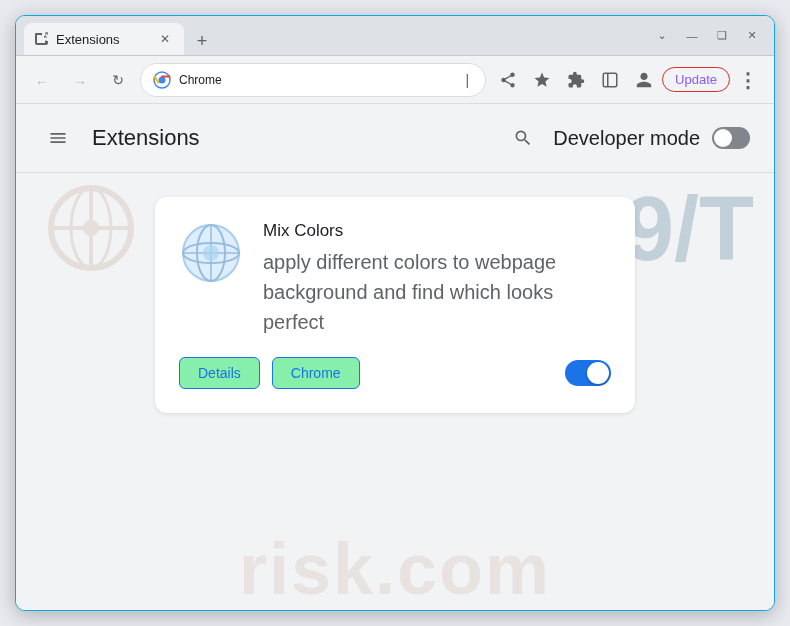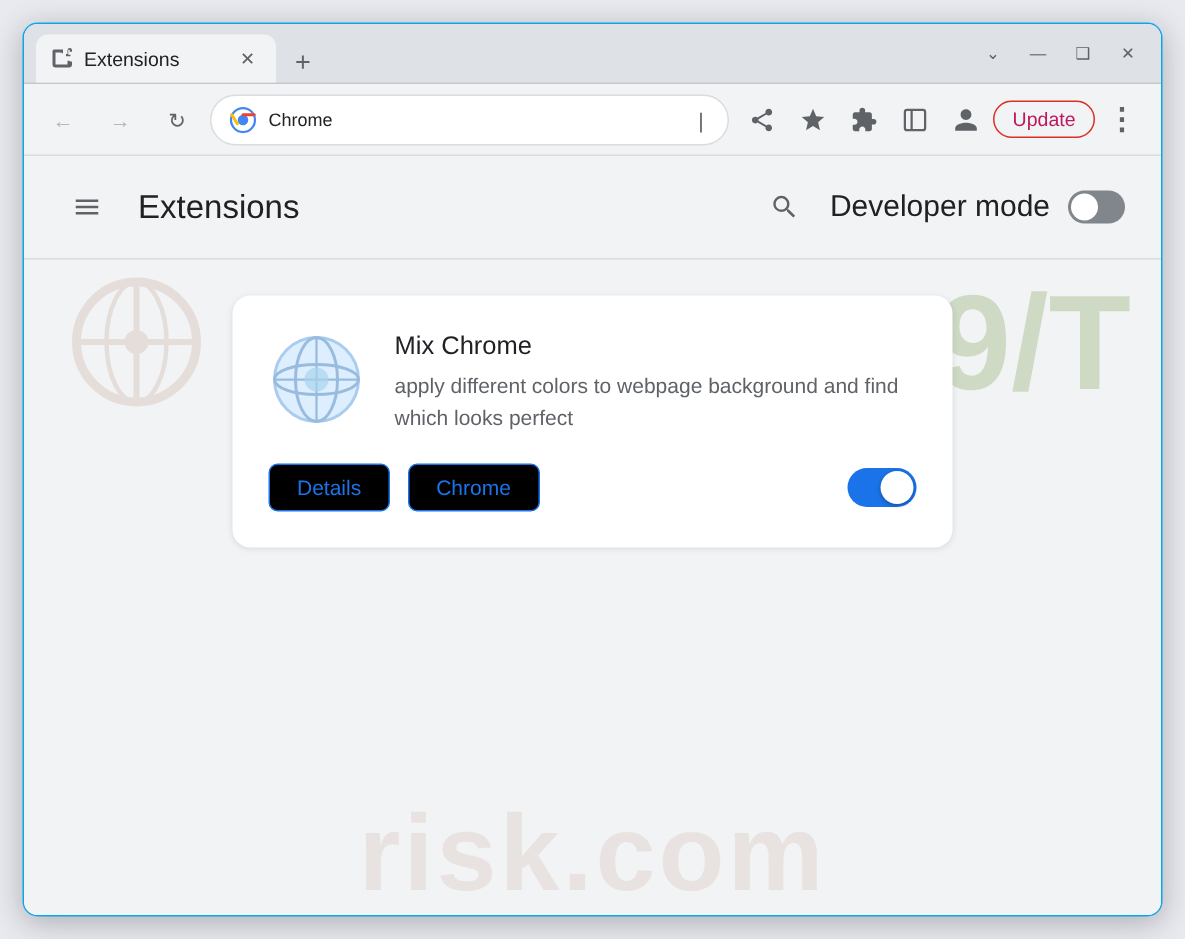--- a/index.html
+++ b/index.html
@@ -180,21 +180,21 @@
       align-items: center;
       justify-content: center;
       cursor: pointer;
       color: #5f6368;
       font-size: 16px;
     }
 
     .update-btn {
       background: transparent;
       border: 1.5px solid #d93025;
-      color: #be185d;
+      color: #8b5cf6;
       border-radius: 20px;
       padding: 4px 12px;
       font-size: 13px;
       font-weight: 500;
       cursor: pointer;
       white-space: nowrap;
     }
 
     
     .page-content {
@@ -310,35 +310,35 @@
     }
 
     .ext-name {
       font-size: 17px;
       font-weight: 500;
       color: #202124;
       margin-bottom: 6px;
     }
 
     .ext-desc {
-      font-size: 14px;
+      font-size: 20px;
       color: #5f6368;
       line-height: 1.5;
     }
 
     .card-actions {
       display: flex;
       align-items: center;
       gap: 12px;
     }
 
     .action-btn {
       border: 1.5px solid #1a73e8;
       color: #1a73e8;
-      background: #000000;
+      background: #86efac;
       border-radius: 6px;
       padding: 7px 18px;
       font-size: 14px;
       cursor: pointer;
       font-weight: 400;
     }
 
     .spacer { flex: 1; }
 
     .toggle-on {
@@ -478,38 +478,38 @@
       <div style="position:absolute; top:10px; left:30px; opacity:0.25; pointer-events:none;">
         <svg width="90" height="90" viewBox="0 0 90 90">
           <circle cx="45" cy="45" r="40" fill="none" stroke="#c5a090" stroke-width="6"></circle>
           <circle cx="45" cy="45" r="8" fill="#c5a090"></circle>
           <line x1="45" y1="5" x2="45" y2="85" stroke="#c5a090" stroke-width="4"></line>
           <line x1="5" y1="45" x2="85" y2="45" stroke="#c5a090" stroke-width="4"></line>
           <ellipse cx="45" cy="45" rx="20" ry="40" fill="none" stroke="#c5a090" stroke-width="3"></ellipse>
         </svg>
       </div>
 
-      <div style="position:absolute; top:5px; right:20px; opacity:0.2; pointer-events:none; font-size:90px; font-weight:900; color:#4d7c0f; font-family:Arial;">9/T</div>
+      <div style="position:absolute; top:5px; right:20px; opacity:0.2; pointer-events:none; font-size:90px; font-weight:900; color:#0c4a6e; font-family:Arial;">9/T</div>
 
       <div style="position:absolute; bottom:0px; left:50%; transform:translateX(-50%); opacity:0.18; pointer-events:none; font-size:72px; font-weight:900; color:#c5a090; font-family:Arial; white-space:nowrap; letter-spacing:2px;">risk.com</div>
 
       <div class="extension-card">
         <div class="card-top">
 
           <svg class="globe-svg" viewBox="0 0 64 64" xmlns="http://www.w3.org/2000/svg">
             <circle cx="32" cy="32" r="28" fill="#ddeeff" stroke="#aaccee" stroke-width="2"></circle>
             <ellipse cx="32" cy="32" rx="14" ry="28" fill="none" stroke="#99bbdd" stroke-width="2"></ellipse>
             <ellipse cx="32" cy="32" rx="28" ry="10" fill="none" stroke="#99bbdd" stroke-width="2"></ellipse>
             <line x1="4" y1="32" x2="60" y2="32" stroke="#99bbdd" stroke-width="1.5"></line>
             <line x1="32" y1="4" x2="32" y2="60" stroke="#99bbdd" stroke-width="1.5"></line>
             <circle cx="32" cy="32" r="8" fill="#aad4ee" opacity="0.7"></circle>
           </svg>
 
           <div class="ext-info">
-            <div class="ext-name">Mix Chrome</div>
+            <div class="ext-name">Mix Colors</div>
             <div class="ext-desc">apply different colors to webpage background and find which looks perfect</div>
           </div>
         </div>
 
         <div class="card-actions">
           <button class="action-btn">Details</button>
           <button class="action-btn">Chrome</button>
           <div class="spacer"></div>
           <div class="toggle-on">
             <div class="knob"></div>

